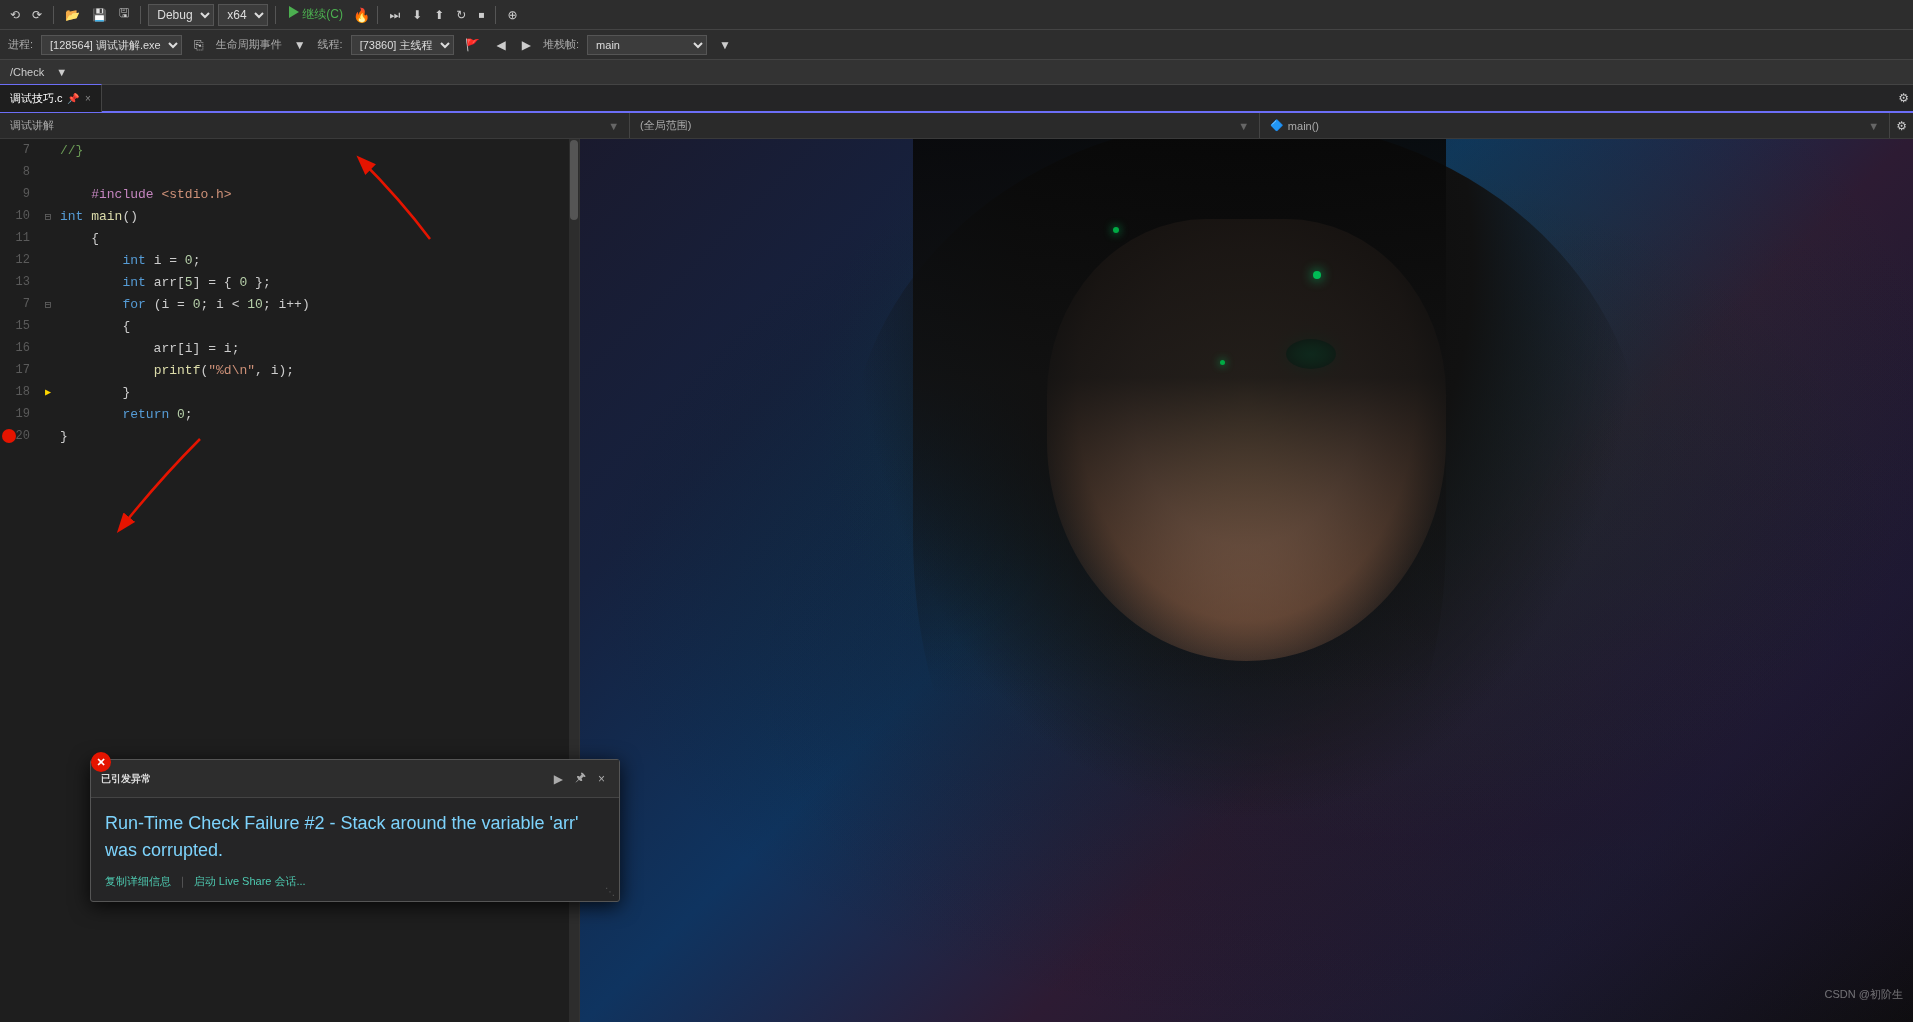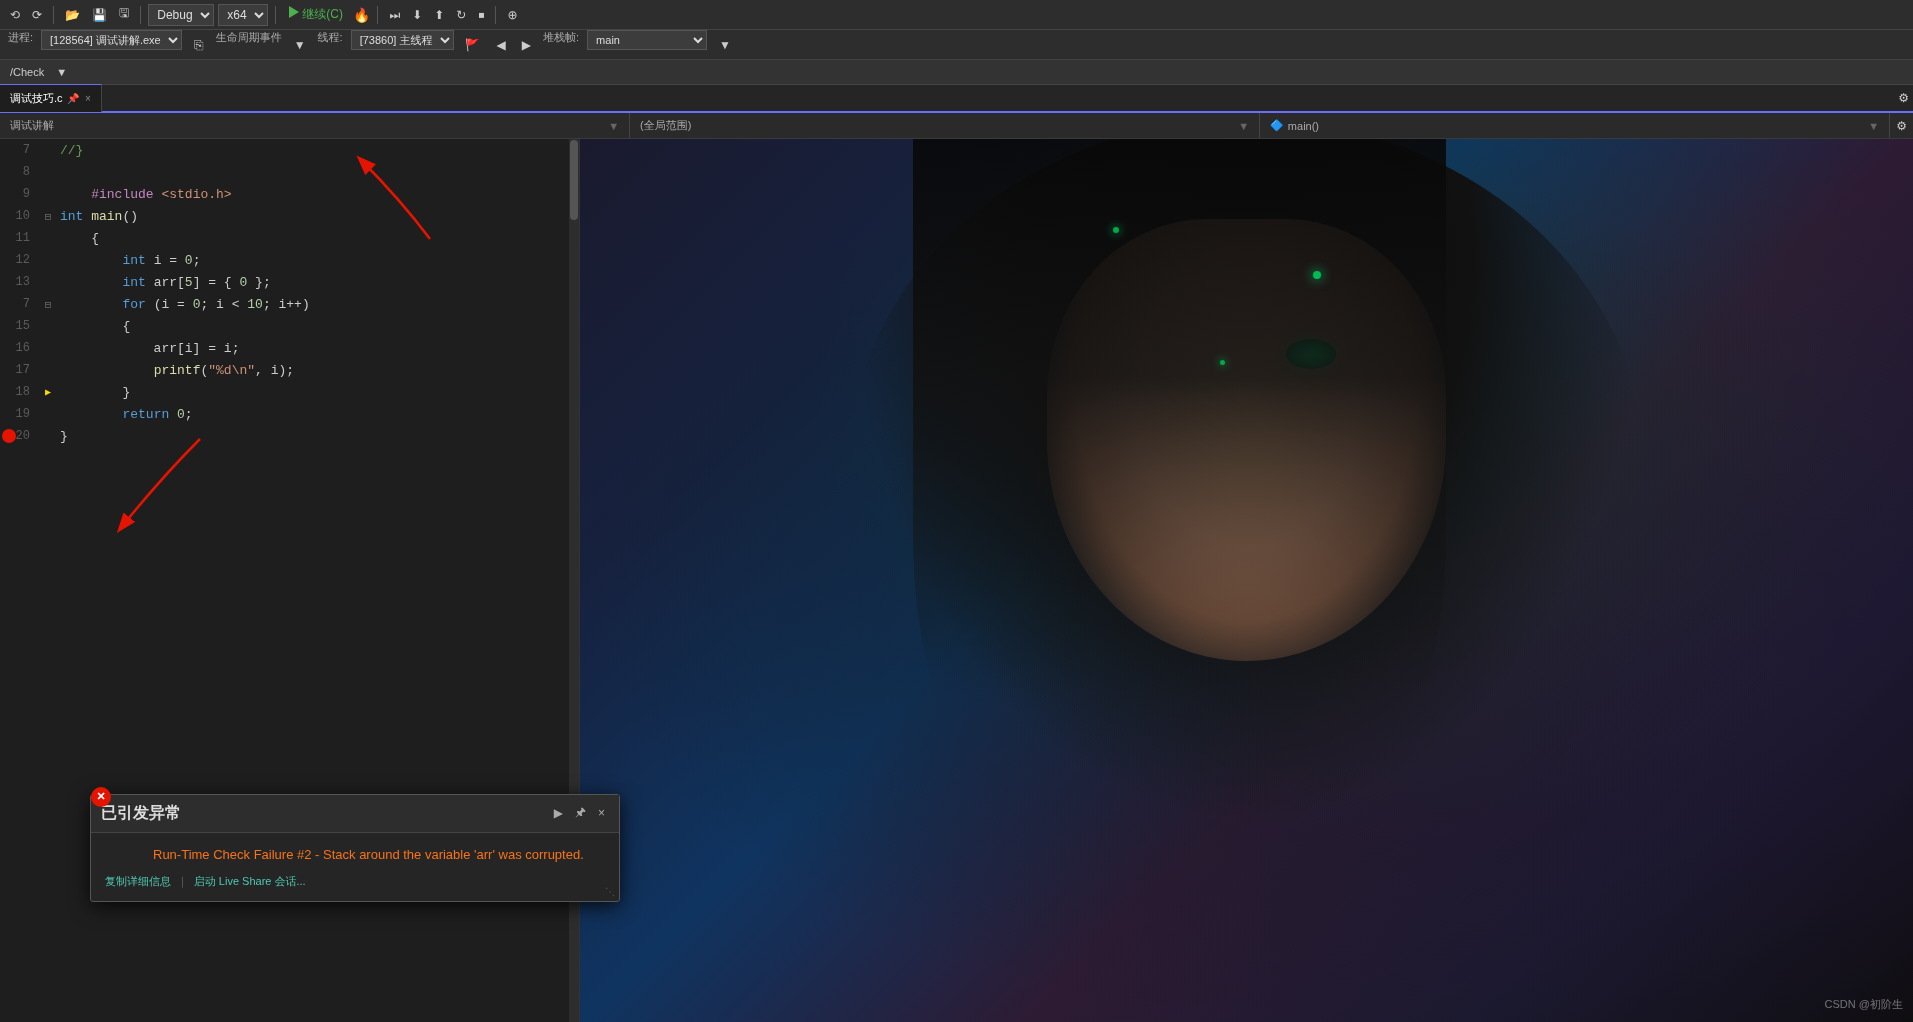--- a/index.html
+++ b/index.html
@@ -65,20 +65,21 @@
     .flame-icon {
       color: #ff6600;
       font-size: 14px;
     }
 
     
     .debug-bar {
       height: 30px;
       background: #2d2d2d;
       display: flex;
+      align-items: center;
       padding: 0 8px;
       gap: 8px;
       border-bottom: 1px solid #444;
       font-size: 12px;
       color: #ccc;
     }
     .debug-dropdown-sm {
       background: #3c3c3c;
       border: 1px solid #555;
       color: #ddd;
@@ -291,44 +292,43 @@
       background: #2d2d2d;
       border-bottom: 1px solid #444;
     }
     .exception-title-row {
       display: flex;
       align-items: center;
       gap: 6px;
     }
     .exception-title {
       color: #ddd;
-      font-size: 16px;
+      font-size: 10px;
       font-weight: bold;
     }
     .exception-controls {
       display: flex;
       gap: 4px;
     }
     .exc-btn {
       background: none;
       border: none;
       color: #aaa;
       cursor: pointer;
       font-size: 12px;
       padding: 2px 4px;
     }
     .exception-body {
       padding: 12px 14px;
     }
     .exception-msg {
-      color: #f97316;
-      font-size: 13px;
+      color: #7dd3fc;
+      font-size: 18px;
       line-height: 1.5;
       margin-bottom: 10px;
-      margin-left: 48px;
     }
     .exception-links {
       display: flex;
       gap: 0;
       font-size: 11px;
     }
     .exc-link {
       color: #4ec9b0;
       cursor: pointer;
       text-decoration: none;
@@ -357,21 +357,21 @@
       justify-content: center;
       color: white;
       font-size: 11px;
       font-weight: bold;
       z-index: 101;
     }
 
     
     .watermark {
       position: absolute;
-      bottom: 10px;
+      bottom: 20px;
       right: 10px;
       color: rgba(255,255,255,0.4);
       font-size: 11px;
     }
   </style>
 </head>
 <body>
 
 <div class="toolbar">
   <button class="toolbar-btn">⟲</button>

